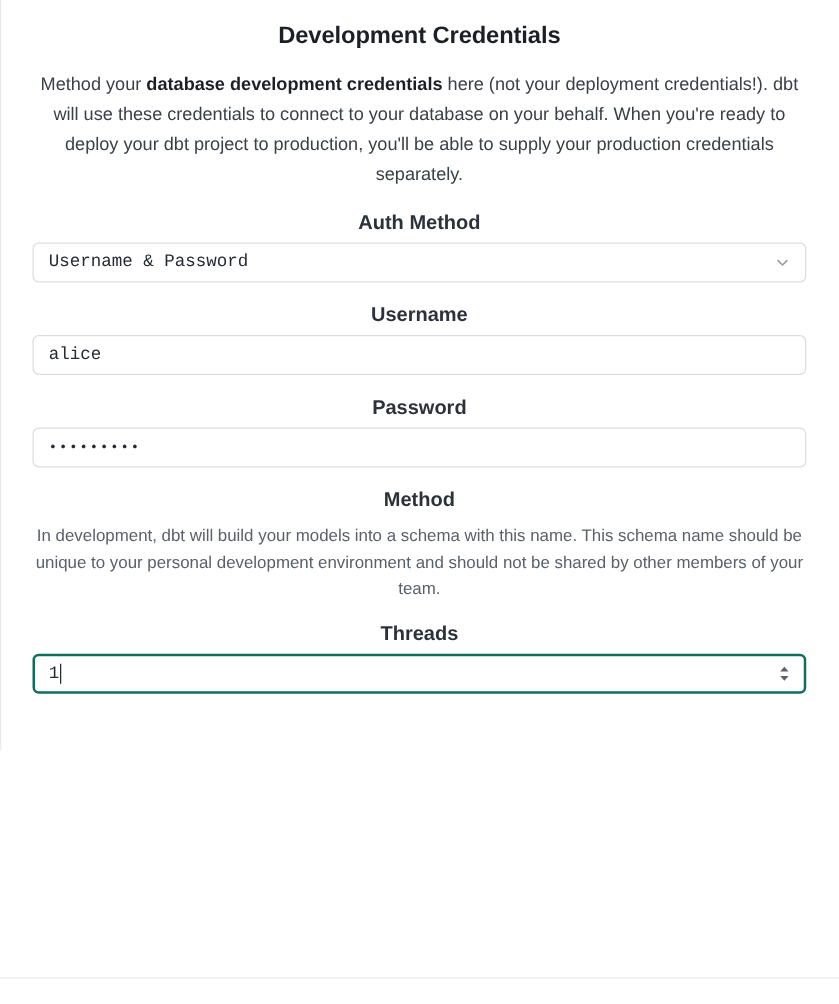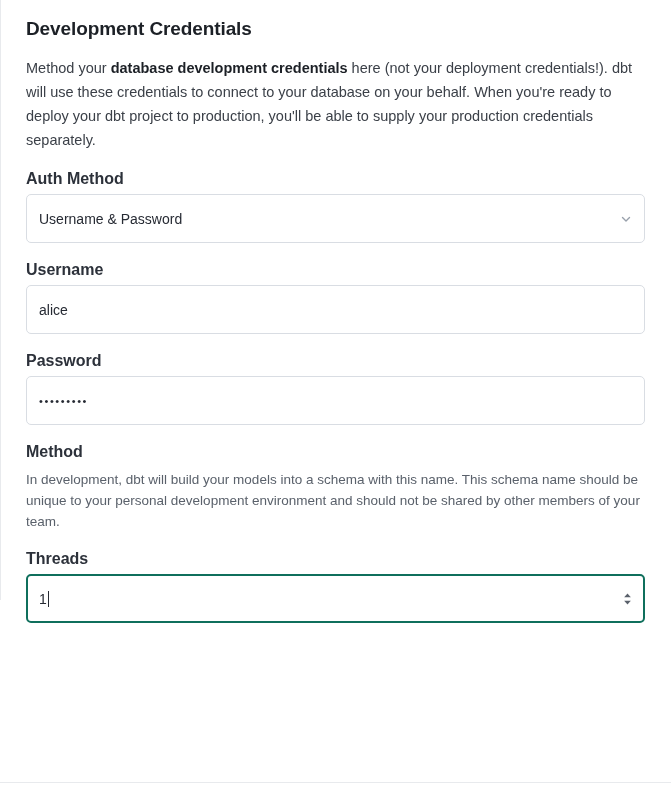--- a/index.html
+++ b/index.html
@@ -14,20 +14,21 @@
     color: #262a33;
     overflow: hidden;
   }
   .page {
     position: relative;
     width: 671px;
     height: 803px;
     box-sizing: border-box;
     padding: 0 26px;
     background: #ffffff;
+    text-align: center;
   }
   .left-rail {
     position: absolute;
     left: 0;
     top: 0;
     width: 1px;
     height: 600px;
     background: #e8eaed;
   }
   .bottom-rule {
@@ -64,30 +65,31 @@
   .field-label {
     display: block;
     font-size: 16px;
     font-weight: bold;
     line-height: 16px;
     color: #2c313a;
     margin-bottom: 7px;
   }
   .control {
     position: relative;
-    height: 49px;
+    height: 32px;
     box-sizing: border-box;
     border: 1px solid #d9dde3;
     border-radius: 5px;
     background: #ffffff;
     display: flex;
     align-items: center;
     padding: 0 12px;
     font-size: 14px;
     color: #262a33;
+    font-family: Liberation Mono, monospace;
   }
   .control.select {
     padding-right: 34px;
   }
   .control .value {
     white-space: nowrap;
     overflow: hidden;
     text-overflow: ellipsis;
   }
   .control .dots {

